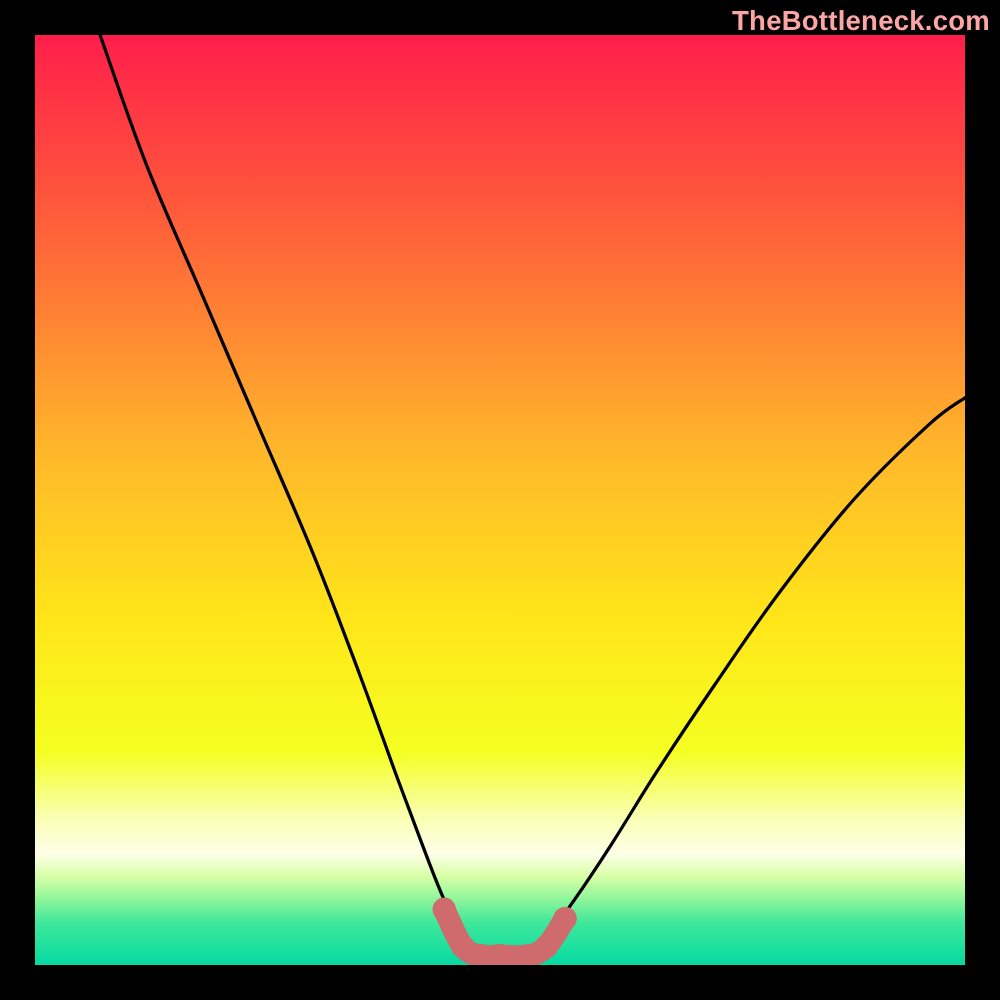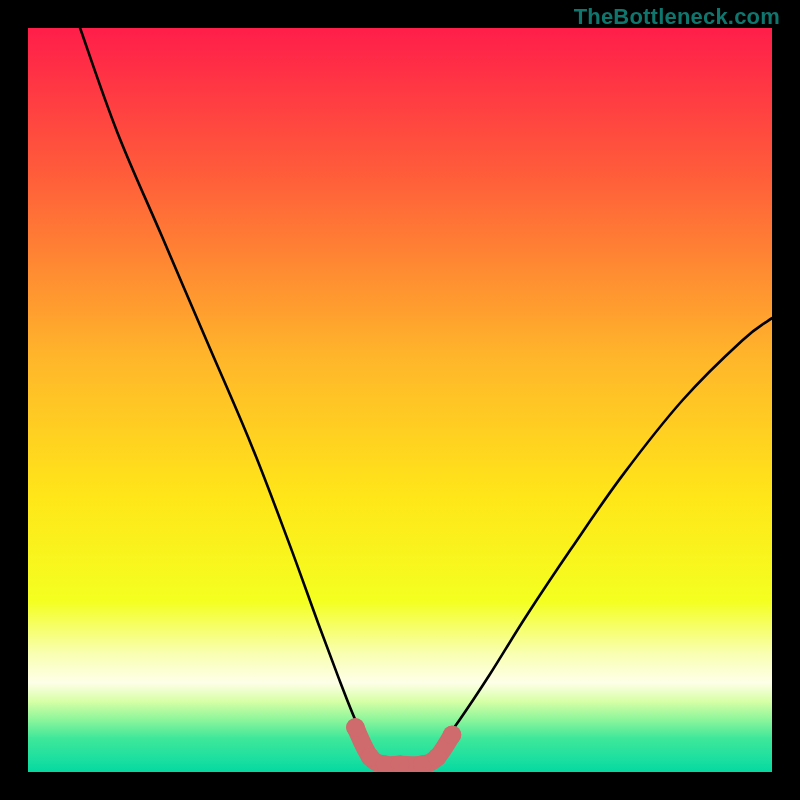--- a/index.html
+++ b/index.html
@@ -13,22 +13,22 @@
   }
   .frame {
     position: relative;
     width: 800px;
     height: 800px;
     background: #000;
   }
   .watermark {
     position: absolute;
     top: 4px;
-    right: 20px;
-    color: #0f766e;
+    right: 8px;
+    color: #fca5a5;
     font-size: 22px;
     font-weight: 600;
     letter-spacing: 0.2px;
     z-index: 10;
   }
   .plot-area {
     position: absolute;
     left: 28px;
     top: 28px;
     width: 744px;

